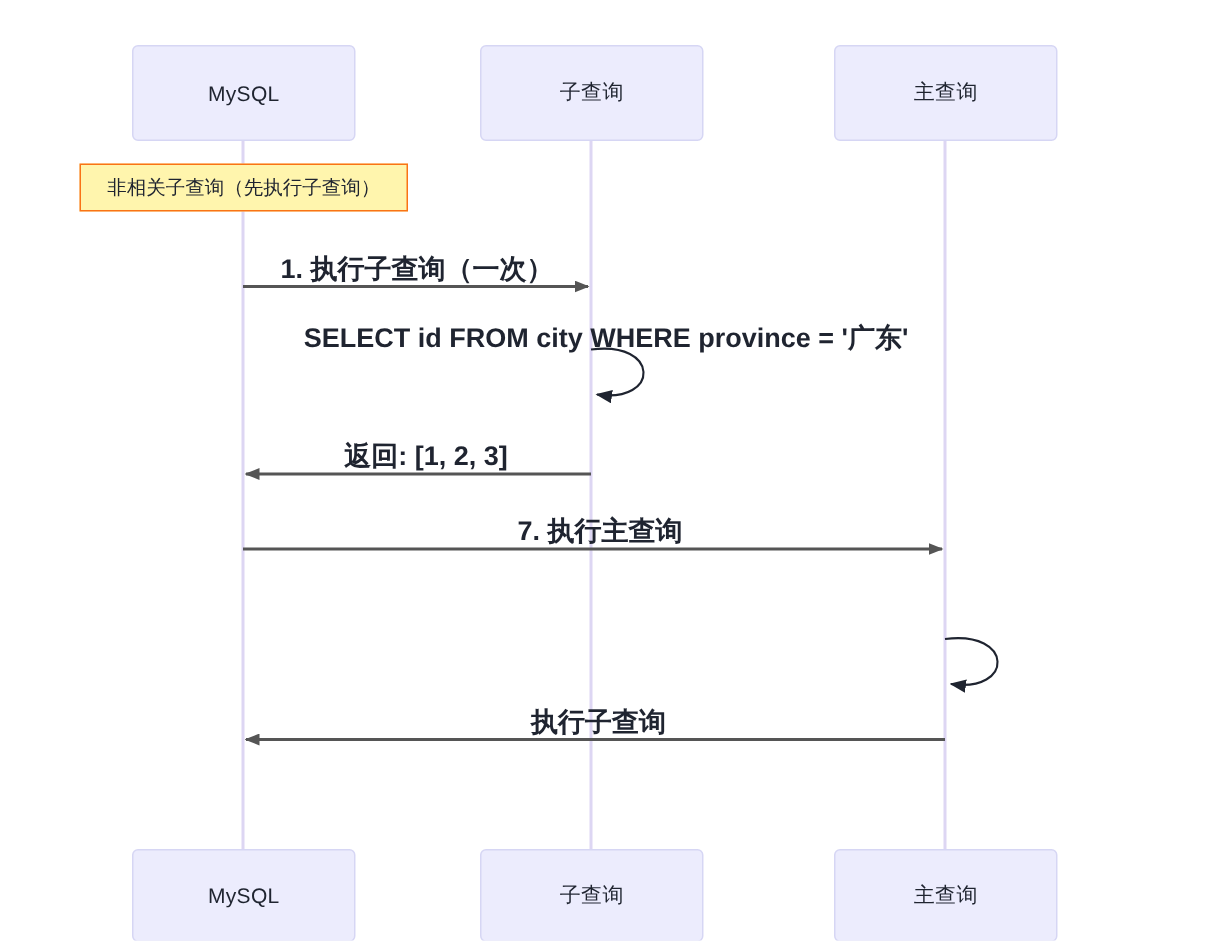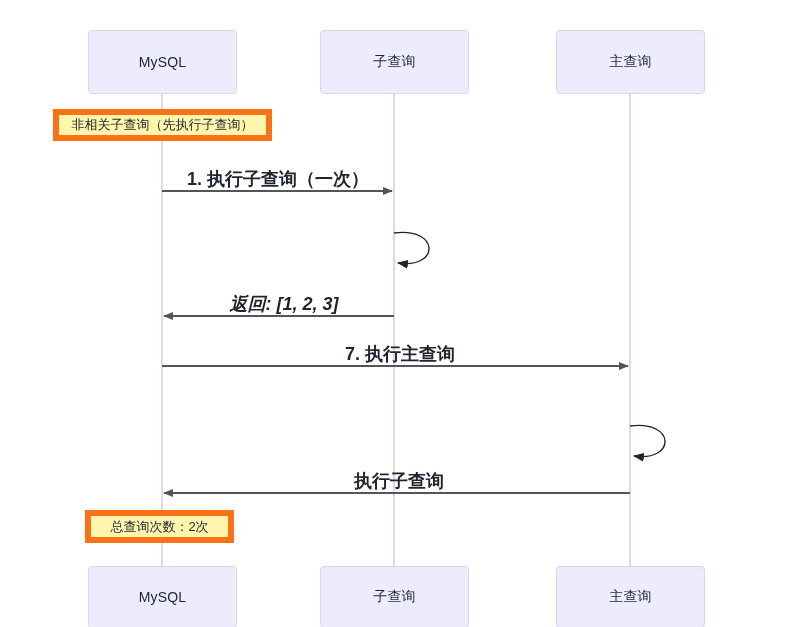--- a/index.html
+++ b/index.html
@@ -22,21 +22,21 @@
   .actor-label{
     font-size:14px;
     color:#1f2430;
     font-family:"Liberation Sans","DejaVu Sans",sans-serif;
     letter-spacing:0.2px;
     white-space:nowrap;
   }
   .note-box{
     position:absolute;
     background:#fff5ad;
-    border:6px solid #f97316;
+    border:1px solid #f97316;
     box-sizing:border-box;
     display:flex;align-items:center;justify-content:center;
   }
   .note-label{
     font-size:13px;color:#1f2430;white-space:nowrap;
     font-family:"Liberation Sans","DejaVu Sans",sans-serif;
   }
   .msg-label{
     position:absolute;
     font-size:18px;
@@ -92,22 +92,20 @@
   <div class="actor-box" style="left:320px;top:550px;width:149px;height:62px;">
     <span class="actor-label">子查询</span>
   </div>
   <div class="actor-box" style="left:556px;top:550px;width:149px;height:62px;">
     <span class="actor-label">主查询</span>
   </div>
 
   <div class="note-box" style="left:53px;top:93px;width:219px;height:32px;">
     <span class="note-label">非相关子查询（先执行子查询）</span>
   </div>
-  <div class="note-box" style="left:85px;top:494px;width:149px;height:33px;">
-    <span class="note-label">总查询次数：2次</span>
-  </div>
 
   <div class="msg-label" style="left:278px;top:151px;">1. 执行子查询（一次）</div>
-  <div class="msg-label" style="left:284px;top:276px;font-style:italic;">返回: [1, 2, 3]</div>
+  <div class="msg-label" style="left:404px;top:197px;">SELECT id FROM city WHERE province = '广东'</div>
+  <div class="msg-label" style="left:284px;top:276px;">返回: [1, 2, 3]</div>
   <div class="msg-label" style="left:400px;top:326px;">7. 执行主查询</div>
   <div class="msg-label" style="left:399px;top:453px;">执行子查询</div>
 
 </div>
 
 </body></html>

